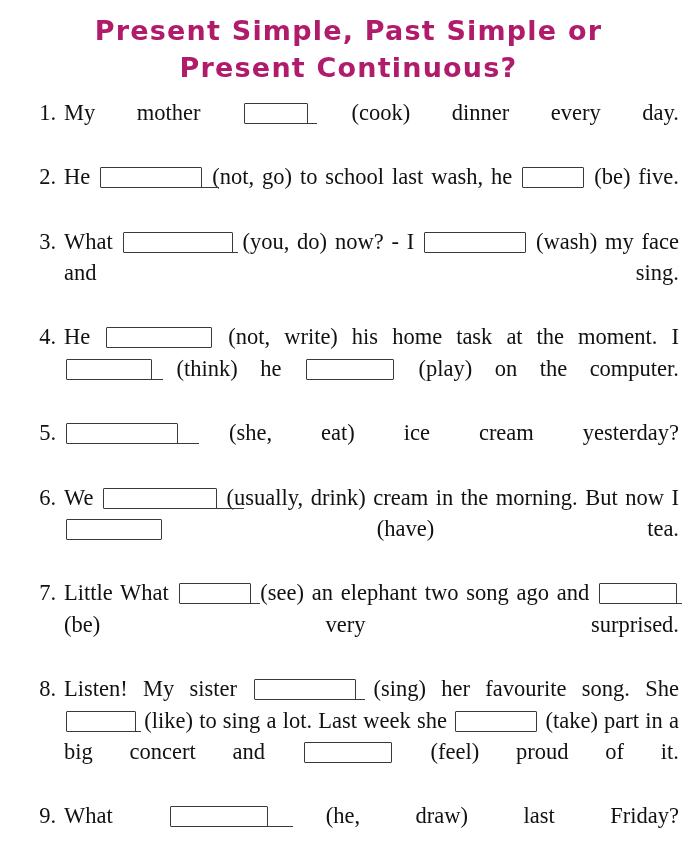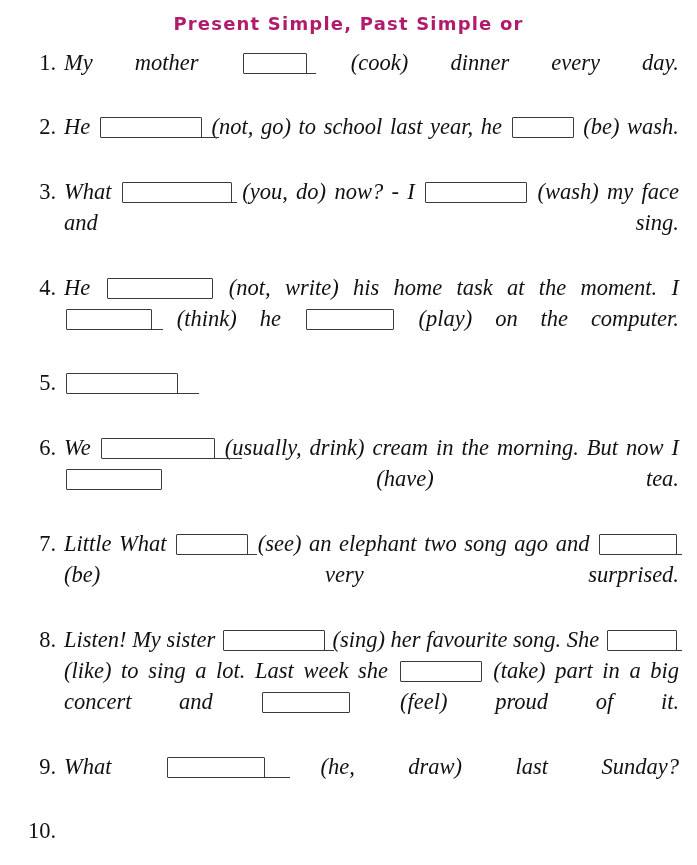--- a/index.html
+++ b/index.html
@@ -18,21 +18,21 @@
     position: relative;
     width: 697px;
     height: 865px;
     box-sizing: border-box;
     padding: 8px 18px 0 18px;
   }
   .title {
     text-align: center;
     color: #b01c6b;
     font-family: "DejaVu Sans", sans-serif;
-    font-size: 18px;
+    font-size: 27px;
     font-weight: 600;
     letter-spacing: 1.2px;
     line-height: 1.38;
     margin: 4px 0 10px 0;
   }
   .title .line {
     display: block;
   }
   ol.items {
     list-style: none;
@@ -52,21 +52,20 @@
     position: absolute;
     left: 0;
     top: 0;
     width: 38px;
     text-align: right;
     font-size: 22.5px;
     line-height: 1.39;
   }
   li.item .body {
     display: block;
-    font-style: italic;
   }
   
   li.item .body::after {
     content: "";
     display: inline-block;
     width: 100%;
   }
   .txt {
     white-space: pre-wrap;
   }
@@ -89,58 +88,59 @@
     background: #3a3a3a;
   }
 </style>
 </head>
 <body>
 
 <div class="sheet">
 
   <div class="title">
     <span class="line">Present Simple, Past Simple or</span>
+    <span class="line">Present Continuous?</span>
   </div>
 
   <ol class="items" id="items-list">
       <li class="item">
         <span class="num">1.</span>
         <span class="body"><span class="txt">My mother </span><span class="blank" style="width: 62px;"><span class="tail" style="width: 10px;"></span></span><span class="txt"> (cook) dinner every day.</span></span>
       </li>
       <li class="item">
         <span class="num">2.</span>
-        <span class="body"><span class="txt">He </span><span class="blank" style="width: 100px;"><span class="tail" style="width: 18px;"></span></span><span class="txt"> (not, go) to school last year, he </span><span class="blank" style="width: 60px;"></span><span class="txt"> (be) wash.</span></span>
+        <span class="body"><span class="txt">He </span><span class="blank" style="width: 100px;"><span class="tail" style="width: 18px;"></span></span><span class="txt"> (not, go) to school last wash, he </span><span class="blank" style="width: 60px;"></span><span class="txt"> (be) five.</span></span>
       </li>
       <li class="item">
         <span class="num">3.</span>
         <span class="body"><span class="txt">What </span><span class="blank" style="width: 108px;"><span class="tail" style="width: 6px;"></span></span><span class="txt"> (you, do) now? - I </span><span class="blank" style="width: 100px;"></span><span class="txt"> (wash) my face and sing.</span></span>
       </li>
       <li class="item">
         <span class="num">4.</span>
         <span class="body"><span class="txt">He </span><span class="blank" style="width: 104px;"></span><span class="txt"> (not, write) his home task at the moment. I </span><span class="blank" style="width: 84px;"><span class="tail" style="width: 12px;"></span></span><span class="txt"> (think) he </span><span class="blank" style="width: 86px;"></span><span class="txt"> (play) on the computer.</span></span>
       </li>
       <li class="item">
         <span class="num">5.</span>
-        <span class="body"><span class="blank" style="width: 110px;"><span class="tail" style="width: 22px;"></span></span></span>
+        <span class="body"><span class="blank" style="width: 110px;"><span class="tail" style="width: 22px;"></span></span><span class="txt"> (she, eat) ice cream yesterday?</span></span>
       </li>
       <li class="item">
         <span class="num">6.</span>
         <span class="body"><span class="txt">We </span><span class="blank" style="width: 112px;"><span class="tail" style="width: 28px;"></span></span><span class="txt"> (usually, drink) cream in the morning. But now I</span><span class="blank" style="width: 94px;"></span><span class="txt"> (have) tea.</span></span>
       </li>
       <li class="item">
         <span class="num">7.</span>
         <span class="body"><span class="txt">Little What </span><span class="blank" style="width: 70px;"><span class="tail" style="width: 10px;"></span></span><span class="txt"> (see) an elephant two song ago and </span><span class="blank" style="width: 76px;"><span class="tail" style="width: 6px;"></span></span><span class="txt"> (be) very surprised.</span></span>
       </li>
       <li class="item">
         <span class="num">8.</span>
         <span class="body"><span class="txt">Listen! My sister </span><span class="blank" style="width: 100px;"><span class="tail" style="width: 10px;"></span></span><span class="txt"> (sing) her favourite song. She </span><span class="blank" style="width: 68px;"><span class="tail" style="width: 6px;"></span></span><span class="txt"> (like) to sing a lot. Last week she </span><span class="blank" style="width: 80px;"></span><span class="txt"> (take) part in a big concert and </span><span class="blank" style="width: 86px;"></span><span class="txt"> (feel) proud of it.</span></span>
       </li>
       <li class="item">
         <span class="num">9.</span>
-        <span class="body"><span class="txt">What </span><span class="blank" style="width: 96px;"><span class="tail" style="width: 26px;"></span></span><span class="txt"> (he, draw) last Sunday?</span></span>
+        <span class="body"><span class="txt">What </span><span class="blank" style="width: 96px;"><span class="tail" style="width: 26px;"></span></span><span class="txt"> (he, draw) last Friday?</span></span>
       </li>
       <li class="item">
         <span class="num">10.</span>
         <span class="body"></span>
       </li>
     </ol>
 
 </div>
 
 </body></html>

